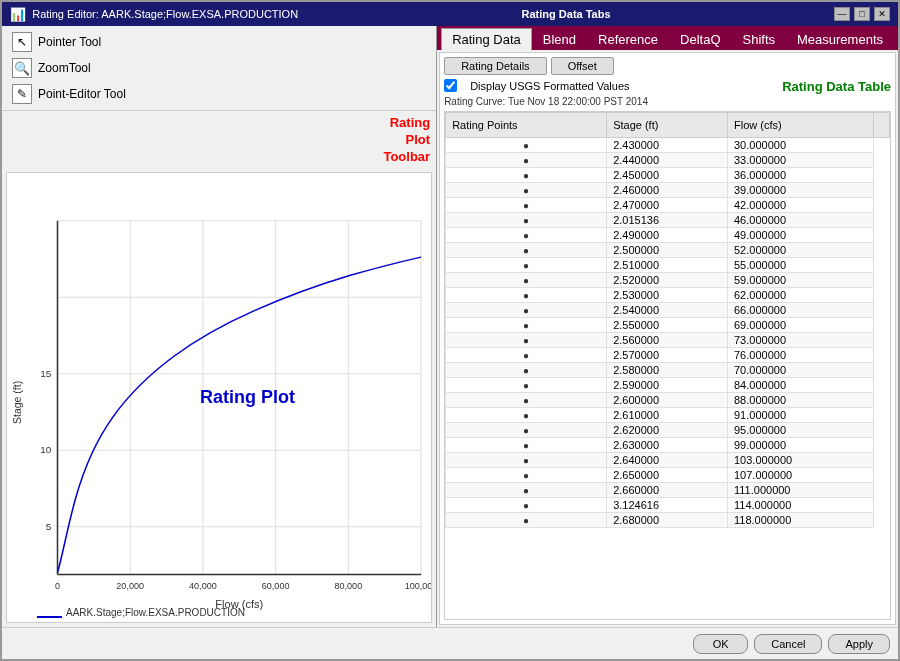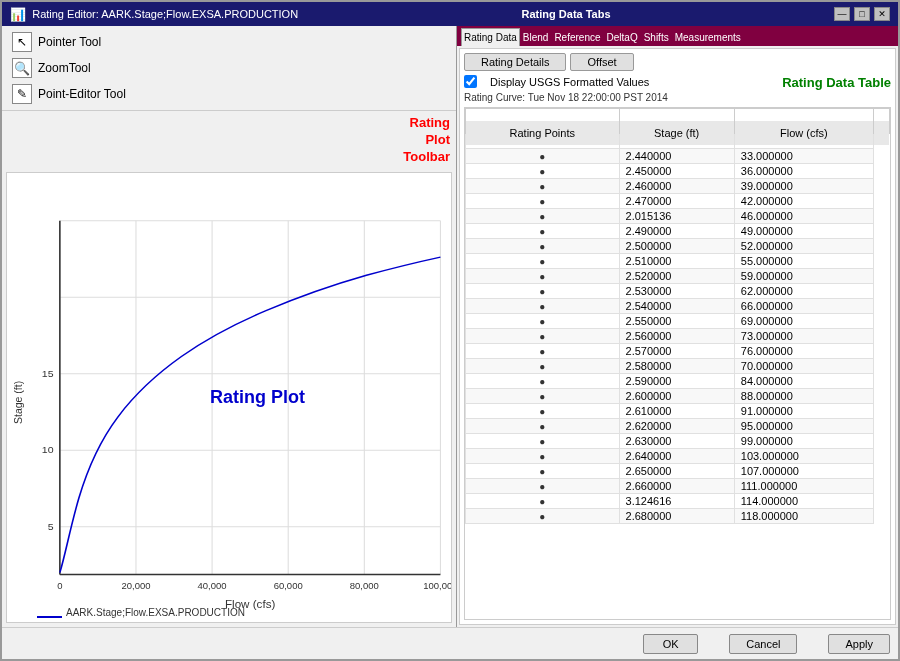--- a/index.html
+++ b/index.html
@@ -159,22 +159,22 @@
     }
 
     
     .tabs-header {
       background: #800040;
       display: flex;
       align-items: stretch;
       padding: 2px 4px 0 4px;
     }
     .tab {
-      padding: 3px 2px;
-      font-size: 10px;
+      padding: 3px 10px;
+      font-size: 13px;
       color: white;
       cursor: pointer;
       border: 1px solid transparent;
       border-bottom: none;
       white-space: nowrap;
     }
     .tab.active {
       background: #f0f0f0;
       color: #000;
       border-color: #999;
@@ -227,23 +227,23 @@
     }
     .data-table {
       width: 100%;
       border-collapse: collapse;
       font-size: 11px;
     }
     .data-table th {
       background: #e8e8e8;
       border: 1px solid #ccc;
       padding: 6px 6px;
-      text-align: center;
+      text-align: left;
       position: sticky;
-      top: 12px;
+      top: 0;
       font-weight: normal;
       white-space: nowrap;
     }
     .data-table td {
       border: 1px solid #e0e0e0;
       padding: 1px 6px;
       white-space: nowrap;
     }
     .data-table tr:nth-child(even) td { background: #f8f8f8; }
     .dot-cell {
@@ -263,24 +263,23 @@
       border-top: 1px solid #ccc;
       height: 32px;
       flex-shrink: 0;
     }
     .bottom-btn {
       padding: 3px 16px;
       background: #e0e0e0;
       border: 1px solid #888;
       font-size: 11px;
       cursor: pointer;
-      border-radius: 2px;
+      border-radius: 8px;
       min-width: 55px;
       text-align: center;
-      margin-left: 25px;
     }
 
     
     .plot-svg {
       position: absolute;
       top: 0; left: 0;
       width: 100%;
       height: 100%;
     }
   </style>

